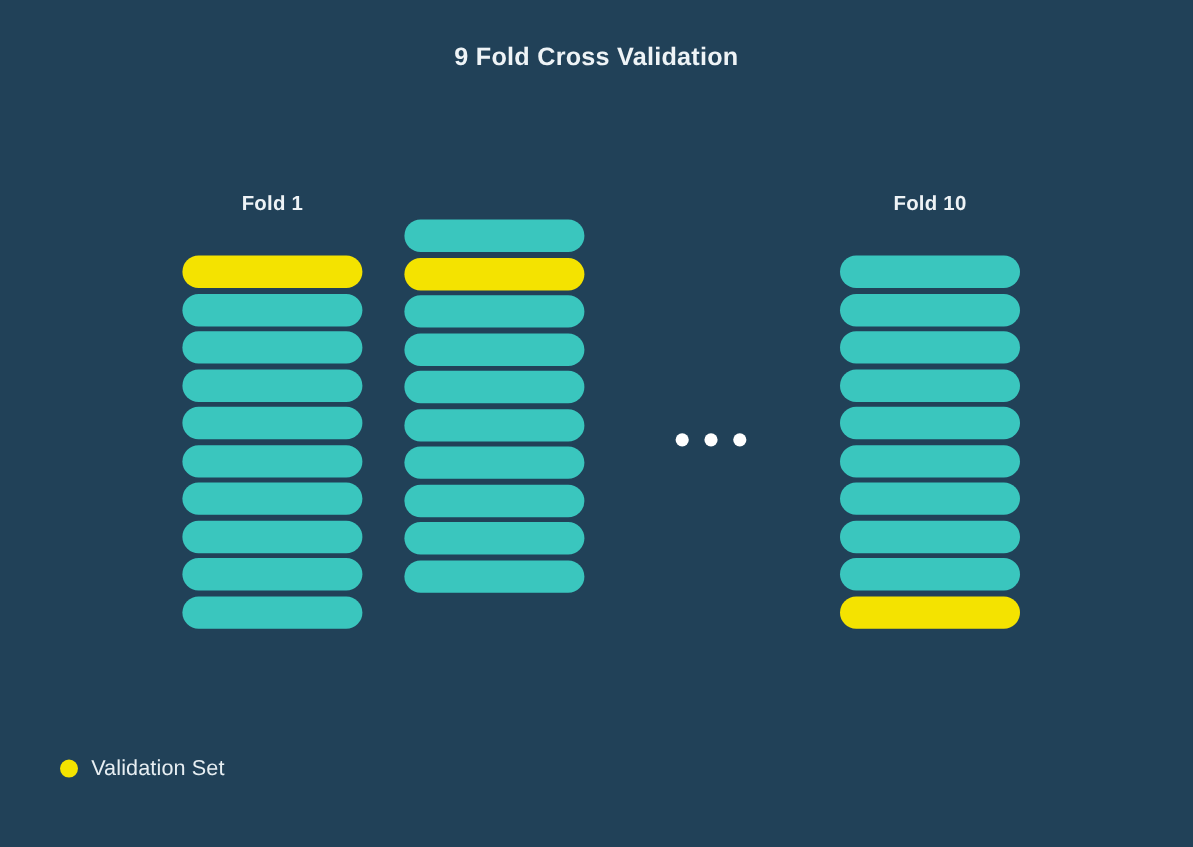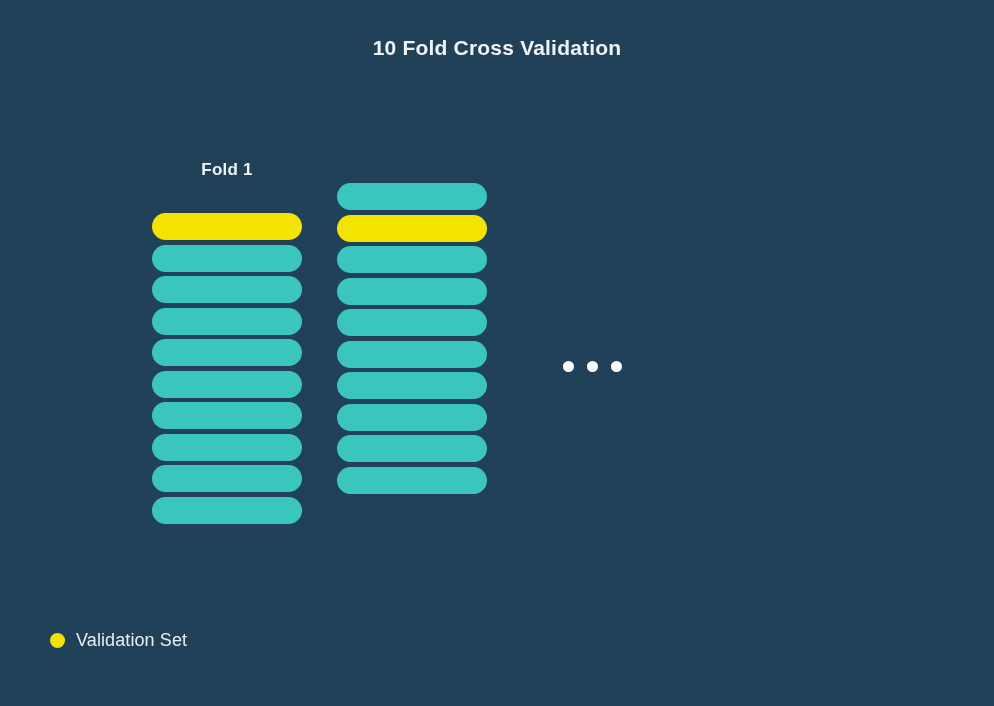--- a/index.html
+++ b/index.html
@@ -118,21 +118,21 @@
     font-size: 18px;
     letter-spacing: 0.1px;
     white-space: nowrap;
   }
 </style>
 </head>
 <body>
 
 <div class="canvas">
 
-  <div class="title">10 Fold Cross Validation</div>
+  <div class="title">9 Fold Cross Validation</div>
 
   <div class="columns">
 
     <div class="fold-col" style="left:152px;">
       <div class="fold-col-header">Fold 1</div>
       <div class="fold-stack">
         <div class="bar validation"></div>
         <div class="bar training"></div>
         <div class="bar training"></div>
         <div class="bar training"></div>
@@ -153,20 +153,35 @@
         <div class="bar training"></div>
         <div class="bar training"></div>
         <div class="bar training"></div>
         <div class="bar training"></div>
         <div class="bar training"></div>
         <div class="bar training"></div>
         <div class="bar training"></div>
       </div>
     </div>
 
+    <div class="fold-col" style="left:700px;">
+      <div class="fold-col-header">Fold 10</div>
+      <div class="fold-stack">
+        <div class="bar training"></div>
+        <div class="bar training"></div>
+        <div class="bar training"></div>
+        <div class="bar training"></div>
+        <div class="bar training"></div>
+        <div class="bar training"></div>
+        <div class="bar training"></div>
+        <div class="bar training"></div>
+        <div class="bar training"></div>
+        <div class="bar validation"></div>
+      </div>
+    </div>
 
   </div>
 
   <div class="ellipsis">
     <span class="dot"></span>
     <span class="dot"></span>
     <span class="dot"></span>
   </div>
 
   <div class="legend">

